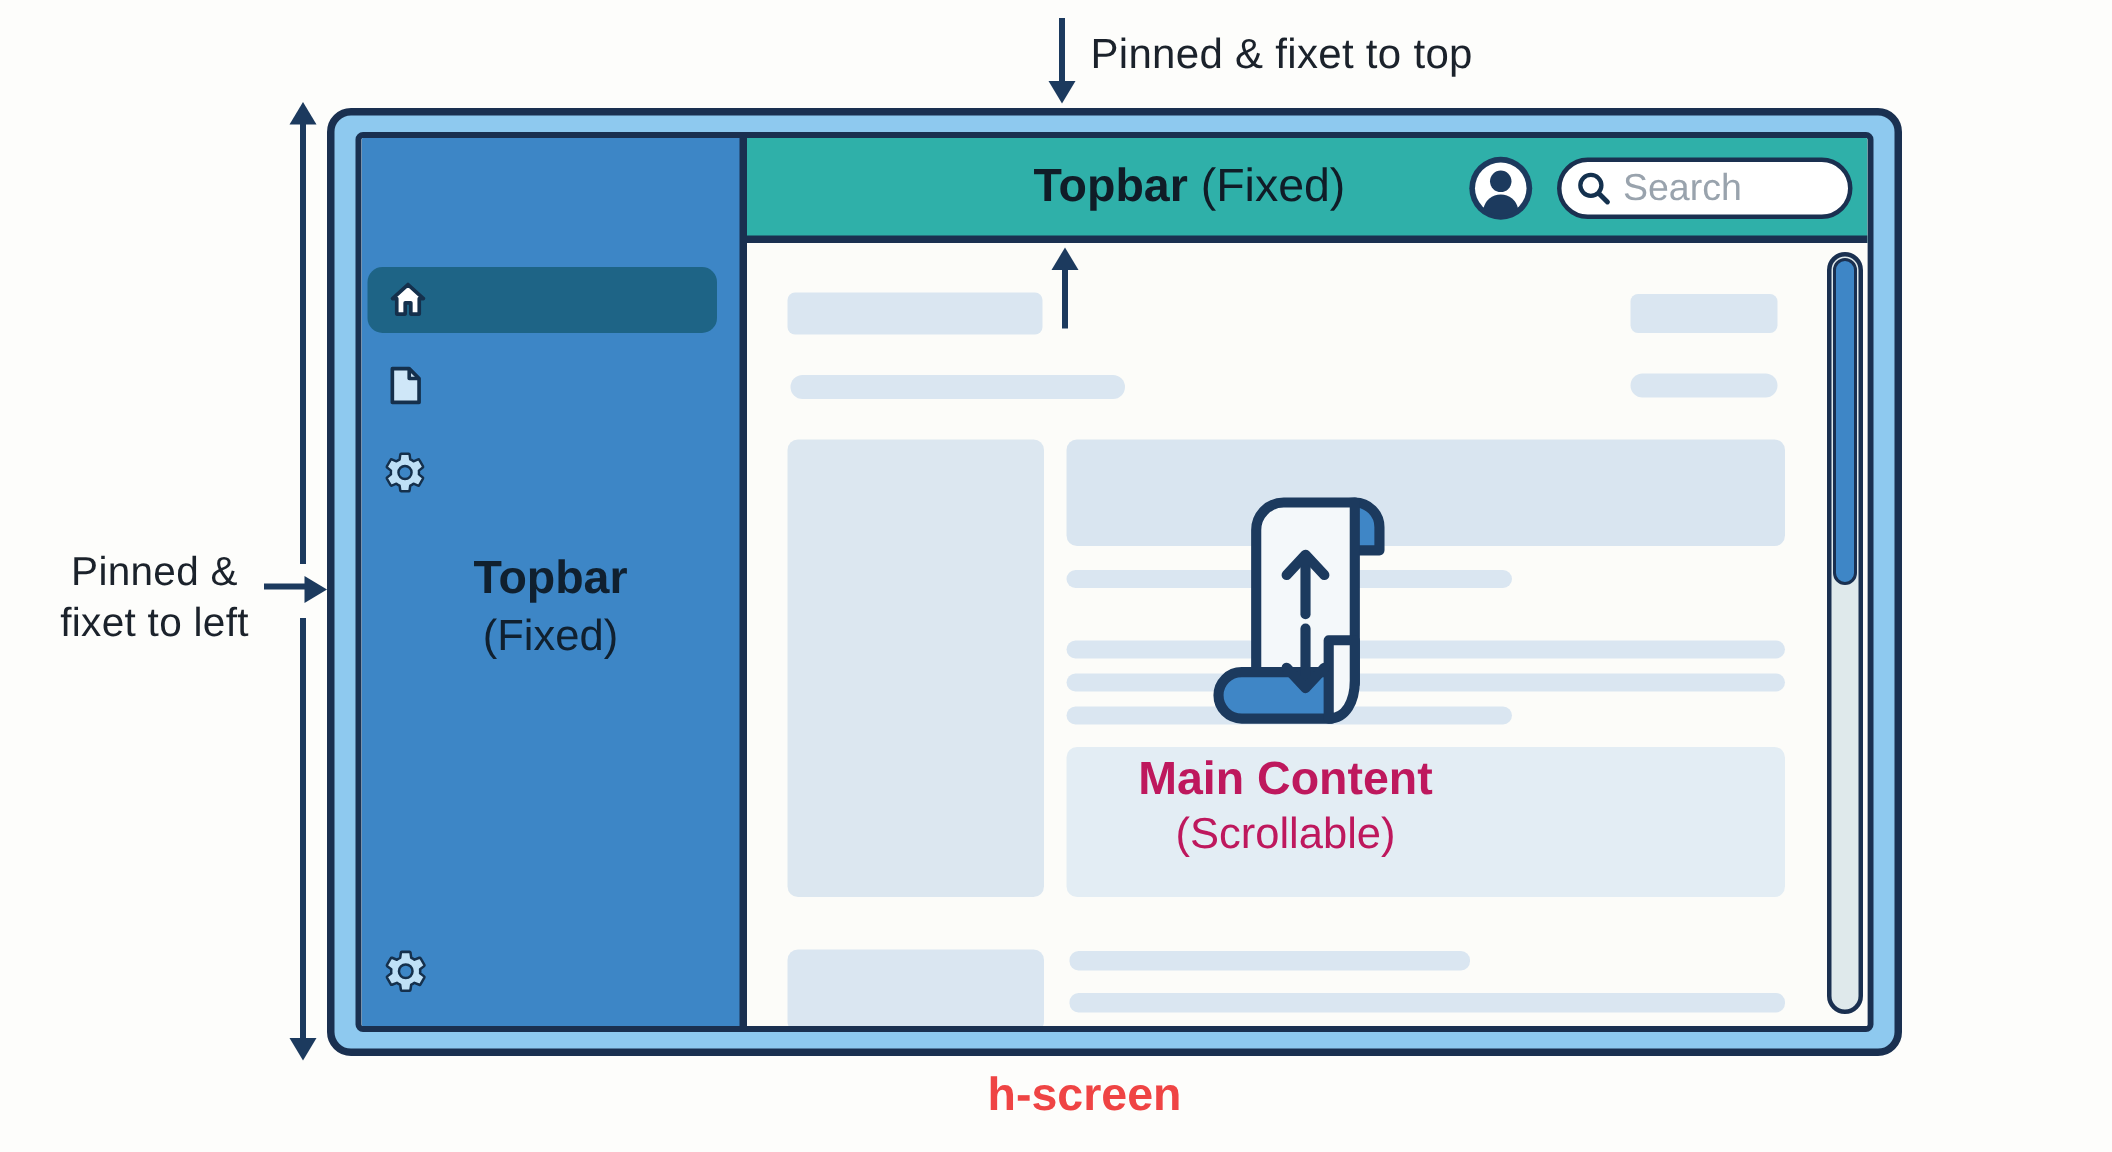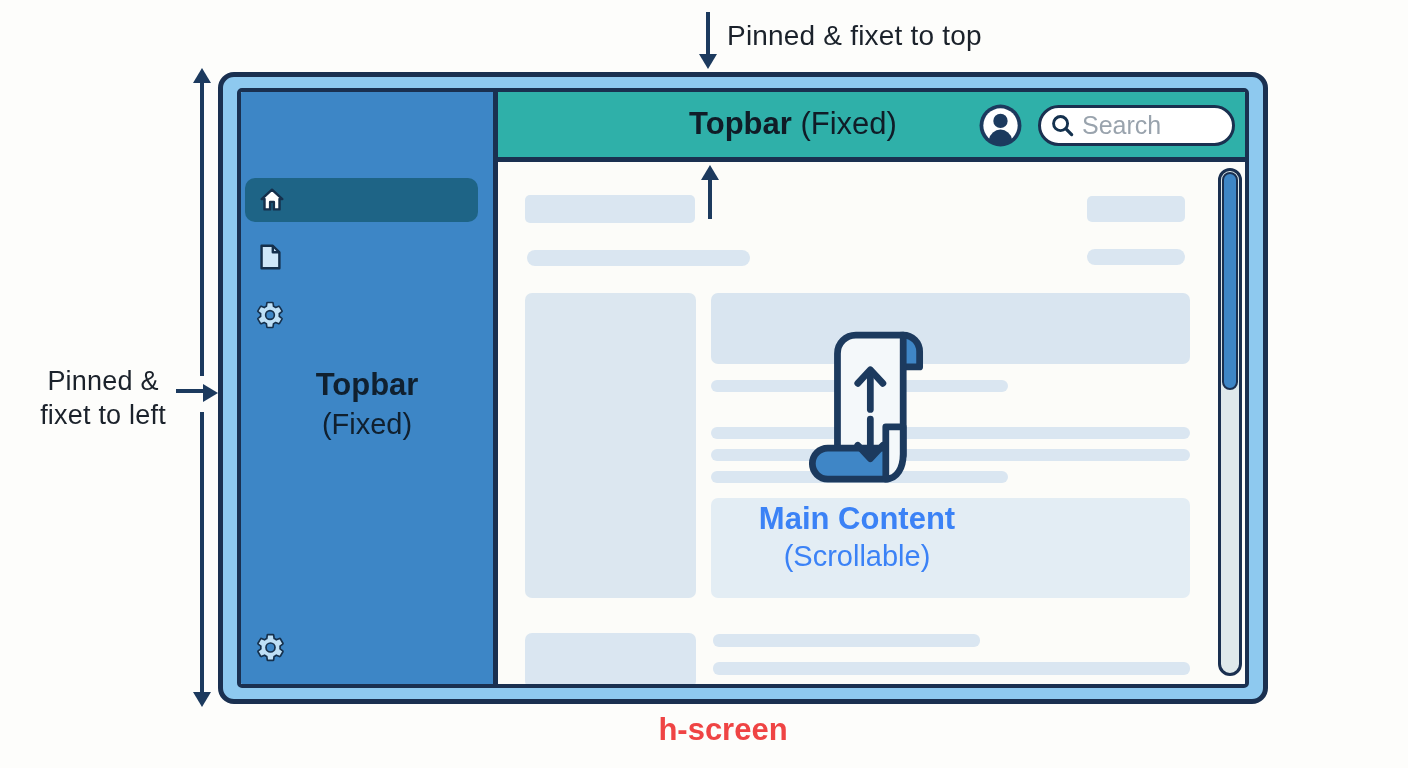--- a/index.html
+++ b/index.html
@@ -61,21 +61,21 @@
   #ph-lineA { left:213px; top:218px; width:297px; height:12px; border-radius:6px; }
   #ph-lineB { left:213px; top:265px; width:479px; height:12px; border-radius:6px; }
   #ph-lineC { left:213px; top:287px; width:479px; height:12px; border-radius:6px; }
   #ph-lineD { left:213px; top:309px; width:297px; height:12px; border-radius:6px; }
   #ph-bigbottom { left:213px; top:336px; width:479px; height:100px; border-radius:7px; background:#e3edf4; }
   #ph-botleft { left:27px; top:471px; width:171px; height:55px; border-radius:7px; }
   #ph-botbar1 { left:215px; top:472px; width:267px; height:13px; border-radius:6px; }
   #ph-botbar2 { left:215px; top:500px; width:477px; height:13px; border-radius:6px; }
 
   #scroll-glyph { position:absolute; left:295px; top:166px; width:145px; height:160px; }
-  #main-label { position:absolute; left:213px; top:338px; width:292px; text-align:center; color:#3b82f6; }
+  #main-label { position:absolute; left:213px; top:338px; width:292px; text-align:center; color:#be185d; }
   #main-label .b1 { display:block; font-size:31px; font-weight:bold; line-height:38px; }
   #main-label .b2 { display:block; font-size:29px; line-height:37px; }
 
   #scrollbar-track { position:absolute; left:720px; top:6px; width:24px; height:508px;
                      background:#dfe9eb; border:3px solid #1a3050; border-radius:12px; }
   #scrollbar-thumb { position:absolute; left:0.5px; top:1px; width:16px; height:218px;
                      background:#3e86c6; border:2.5px solid #1a3050; border-radius:8px; cursor:pointer; }
 
   #main-up-arrow-stem { left:210px; top:15px; height:42px; }
 </style>

